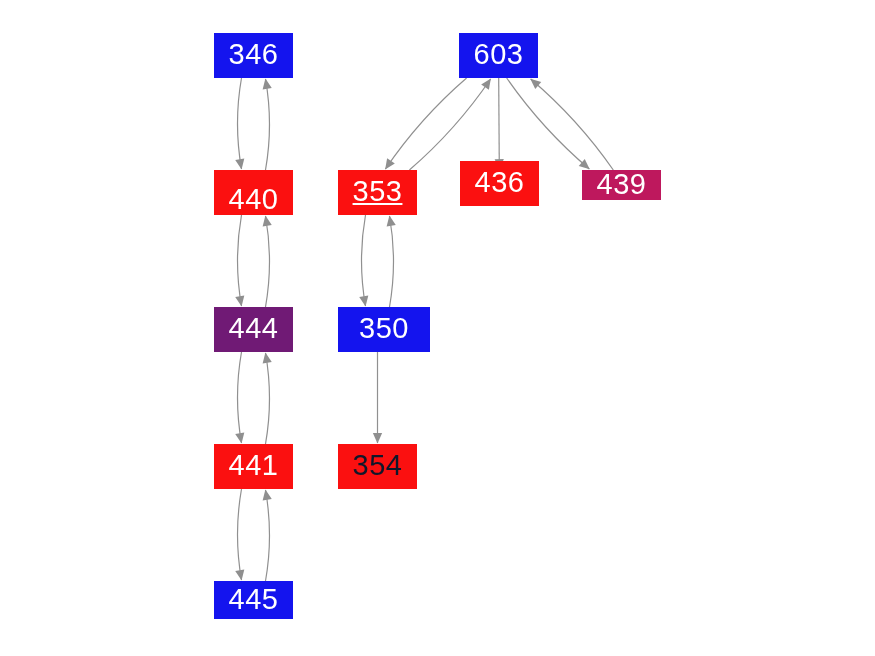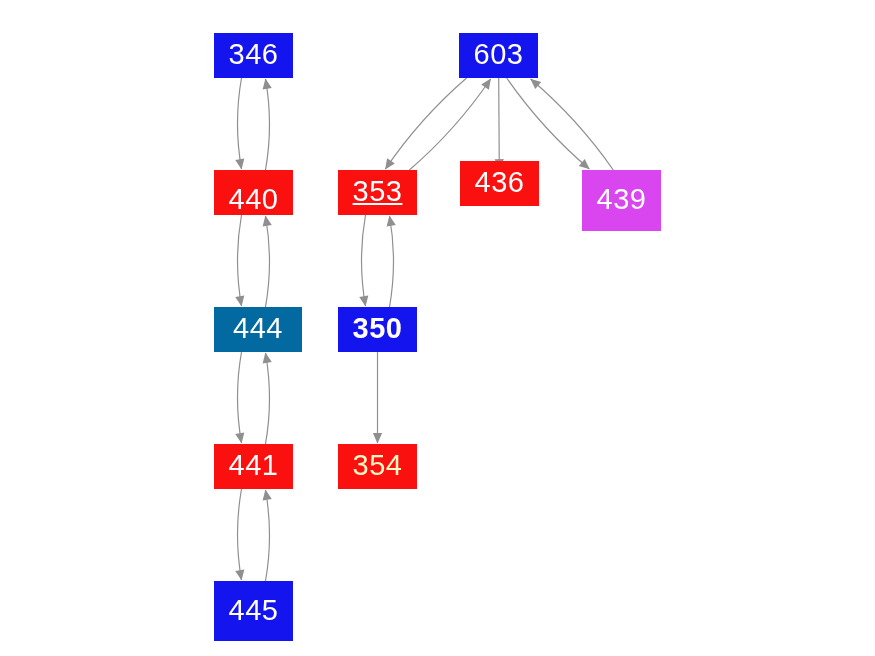--- a/index.html
+++ b/index.html
@@ -70,32 +70,32 @@
       </div>
       <div class="node" style="left: 214px; top: 170px; width: 79px; height: 45px; background: rgb(251, 16, 16); align-items: flex-end;">
         <span style="color: rgb(255, 255, 255);">440</span>
       </div>
       <div class="node" style="left: 338px; top: 170px; width: 79px; height: 45px; background: rgb(251, 16, 16);">
         <span style="color: rgb(255, 255, 255); text-decoration: underline;">353</span>
       </div>
       <div class="node" style="left: 460px; top: 161px; width: 79px; height: 45px; background: rgb(251, 16, 16);">
         <span style="color: rgb(255, 255, 255);">436</span>
       </div>
-      <div class="node" style="left: 582px; top: 170px; width: 79px; height: 61px; background: #d946ef;">
+      <div class="node" style="left: 582px; top: 170px; width: 79px; height: 30px; background: #be185d;">
         <span style="color: rgb(255, 255, 255);">439</span>
       </div>
-      <div class="node" style="left: 214px; top: 307px; width: 88px; height: 45px; background: #0369a1;">
+      <div class="node" style="left: 214px; top: 307px; width: 79px; height: 45px; background: #701a75;">
         <span style="color: rgb(255, 255, 255);">444</span>
       </div>
-      <div class="node" style="left: 338px; top: 307px; width: 79px; height: 45px; background: rgb(20, 20, 238); font-weight: bold;">
+      <div class="node" style="left: 338px; top: 307px; width: 92px; height: 45px; background: rgb(20, 20, 238);">
         <span style="color: rgb(255, 255, 255);">350</span>
       </div>
       <div class="node" style="left: 214px; top: 444px; width: 79px; height: 45px; background: rgb(251, 16, 16);">
         <span style="color: rgb(255, 255, 255);">441</span>
       </div>
       <div class="node" style="left: 338px; top: 444px; width: 79px; height: 45px; background: rgb(251, 16, 16);">
-        <span style="color: #fef9c3;">354</span>
+        <span style="color: #0f172a;">354</span>
       </div>
-      <div class="node" style="left: 214px; top: 581px; width: 79px; height: 60px; background: rgb(20, 20, 238);">
+      <div class="node" style="left: 214px; top: 581px; width: 79px; height: 38px; background: rgb(20, 20, 238);">
         <span style="color: rgb(255, 255, 255);">445</span>
       </div>
     </div>
 </div>
 
 </body></html>

